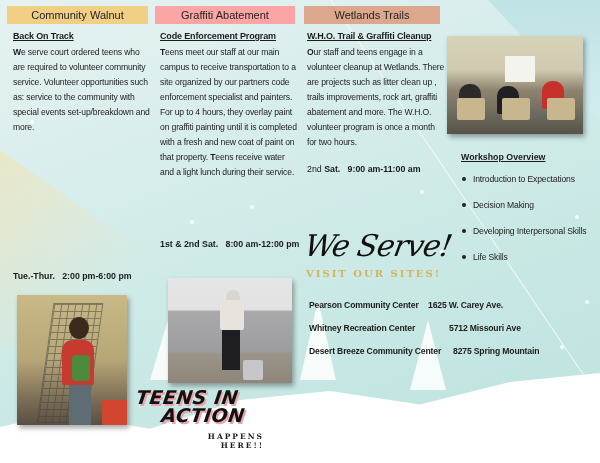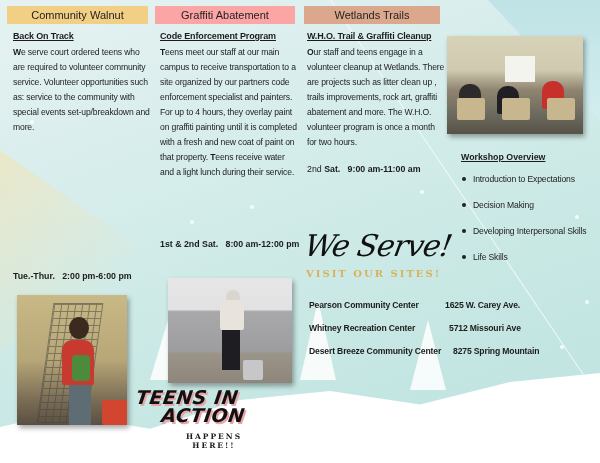--- a/index.html
+++ b/index.html
@@ -115,21 +115,21 @@
   .teens {
     position: absolute; left: 135px; top: 388px; width: 150px;
     font-family: "DejaVu Sans", sans-serif; font-weight: bold; font-style: italic;
     font-size: 19px; line-height: 18px; color: #111; letter-spacing: 0.5px;
     text-shadow: 2px 2px 0 #e9a5a9;
     transform: skewX(-8deg);
   }
   .teens .l2 { padding-left: 28px; display: block; }
   .teens .l1 { display: block; }
   .happens {
-    position: absolute; left: 164px; top: 432px; width: 100px; text-align: center;
+    position: absolute; left: 164px; top: 432px; width: 100px; text-align: right;
     font-family: "DejaVu Serif", serif; font-weight: bold; font-size: 7.5px; line-height: 9px; letter-spacing: 2px; color: #1a1a1a;
   }
 </style>
 </head>
 <body>
 
 <div class="bg-diag-1"></div>
 <div class="bg-diag-2"></div>
 <div class="bg-line"></div>
 <div class="snow-floor"></div>
@@ -205,21 +205,21 @@
     <li>Life Skills</li>
   </ul>
 </div>
 
 <div class="we-serve">We Serve!</div>
 <div class="visit">VISIT OUR SITES!</div>
 
 <div class="sites">
   <div class="site-row">
     <span class="site-name">Pearson Community Center</span>
-    <span class="site-addr" style="left:136px">1625 W. Carey Ave.</span>
+    <span class="site-addr" style="left:119px">1625 W. Carey Ave.</span>
   </div>
   <div class="site-row">
     <span class="site-name">Whitney Recreation Center</span>
     <span class="site-addr" style="left:140px">5712 Missouri Ave</span>
   </div>
   <div class="site-row">
     <span class="site-name">Desert Breeze Community Center</span>
     <span class="site-addr" style="left:144px">8275 Spring Mountain</span>
   </div>
 </div>

